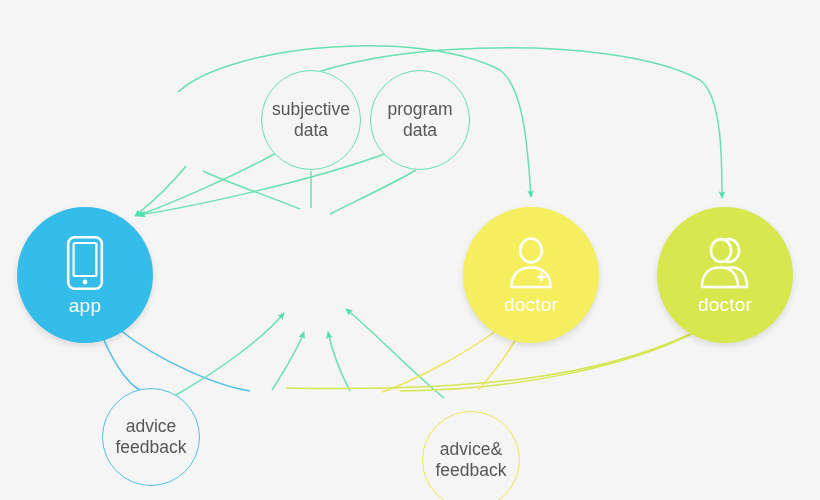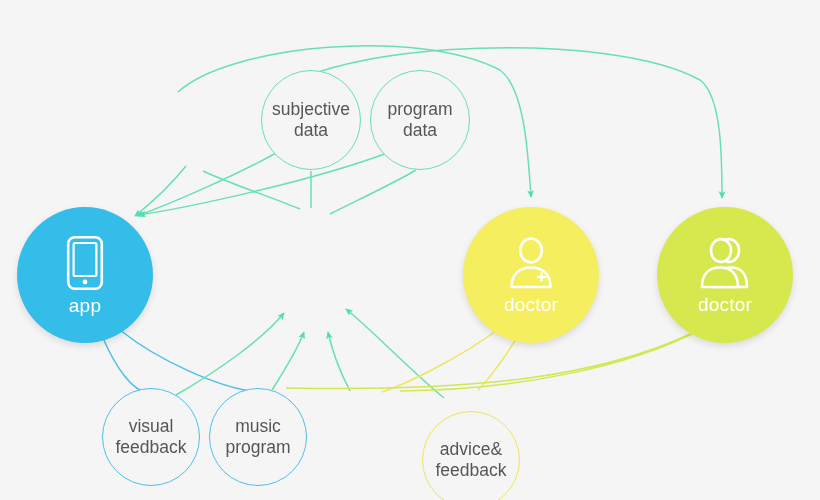--- a/index.html
+++ b/index.html
@@ -160,28 +160,24 @@
     <span class="node-label">subjective
 data</span>
   </div>
 
   <div class="node node-sat node-top" style="left:370px; top:70px; border-color:#68e0b0;">
     <span class="node-label">program
 data</span>
   </div>
 
   <div class="node node-sat node-bot" style="left:102px; top:388px; border-color:#4fbfe6;">
-    <span class="node-label">visual
+    <span class="node-label">advice
 feedback</span>
   </div>
 
-  <div class="node node-sat node-bot" style="left:209px; top:388px; border-color:#4fbfe6;">
-    <span class="node-label">music
-program</span>
-  </div>
 
 
   <div class="node node-sat node-bot" style="left:422px; top:411px; border-color:#eee55a;">
     <span class="node-label">advice&amp;
 feedback</span>
   </div>
 
 </div>
 
 </body></html>

